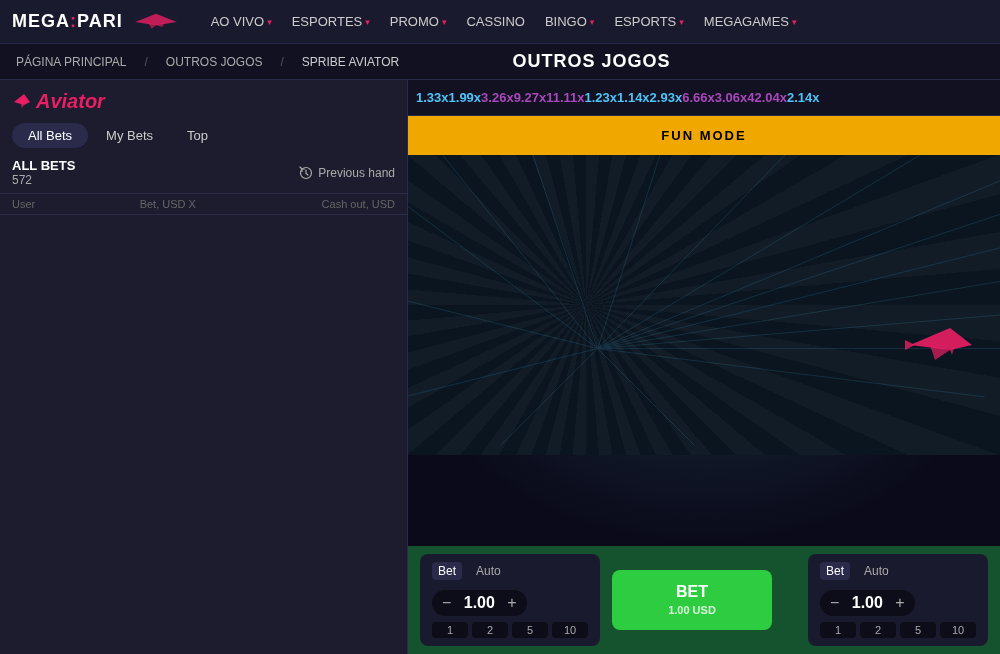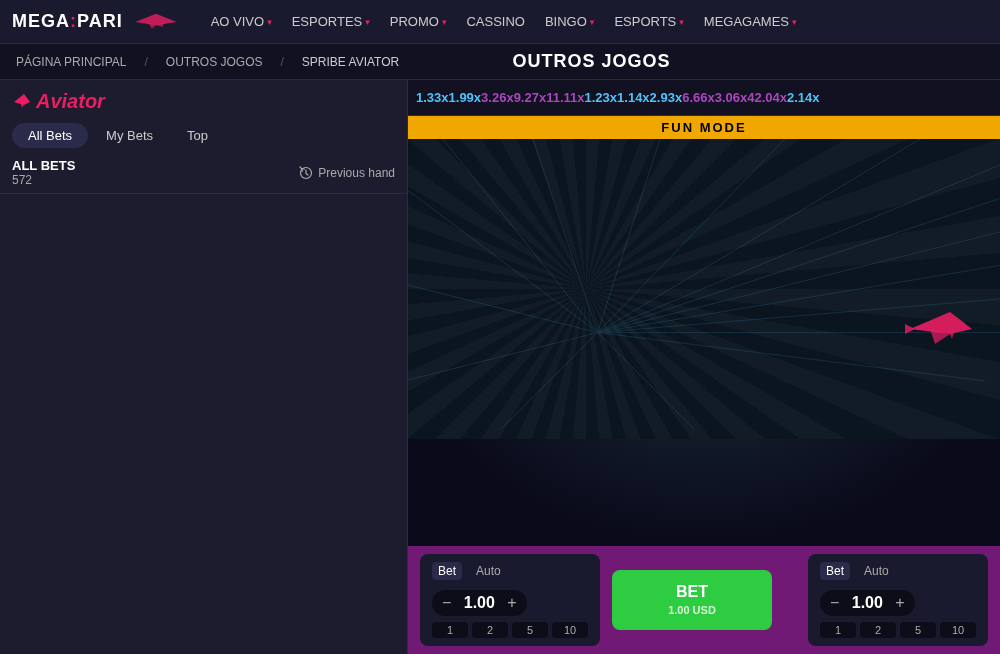--- a/index.html
+++ b/index.html
@@ -189,21 +189,21 @@
       position: relative;
       background: radial-gradient(ellipse at center, #1a2a3a 0%, #0a0a1a 70%);
       overflow: hidden;
     }
     .fun-mode-bar {
       background: #f0a800;
       color: #000;
       text-align: center;
       font-weight: bold;
       font-size: 13px;
-      padding: 4px;
+      padding: 12px;
       letter-spacing: 2px;
     }
     .game-visual {
       flex: 1;
       position: relative;
       background: #0a1520;
       overflow: hidden;
       min-height: 300px;
     }
     
@@ -237,21 +237,21 @@
     .flew-away-mult {
       font-size: 72px;
       font-weight: bold;
       color: #e91e63;
       line-height: 1;
       text-shadow: 0 0 30px rgba(233,30,99,0.7);
     }
 
     
     .betting-area {
-      background: #701a75;
+      background: #14532d;
       padding: 8px 12px;
       display: flex;
       gap: 12px;
       align-items: center;
       min-height: 100px;
     }
     .bet-panel {
       background: #1a1a2e;
       border-radius: 8px;
       padding: 8px 12px;
@@ -403,20 +403,25 @@
       <button class="prev-hand-btn">
         <svg width="14" height="14" viewBox="0 0 14 14">
           <circle cx="7" cy="7" r="5.5" stroke="#aaa" stroke-width="1.2" fill="none"></circle>
           <path d="M7 4v3.5l2 1.5" stroke="#aaa" stroke-width="1.2" stroke-linecap="round" fill="none"></path>
           <path d="M3 3 L1 1 M3 3 L3 5.5 M3 3 L5.5 3" stroke="#aaa" stroke-width="1.2" stroke-linecap="round" fill="none"></path>
         </svg>
         <span>Previous hand</span>
       </button>
     </div>
 
+    <div class="table-header">
+      <span>User</span>
+      <span>Bet, USD  X</span>
+      <span style="text-align:right">Cash out, USD</span>
+    </div>
 
     <div class="bets-list">
       
     </div>
   </div>
 
   <div class="right-panel">
 
     <div class="multipliers-bar">
       <span class="mult-badge" style="color:#4fc3f7">1.33x</span>

